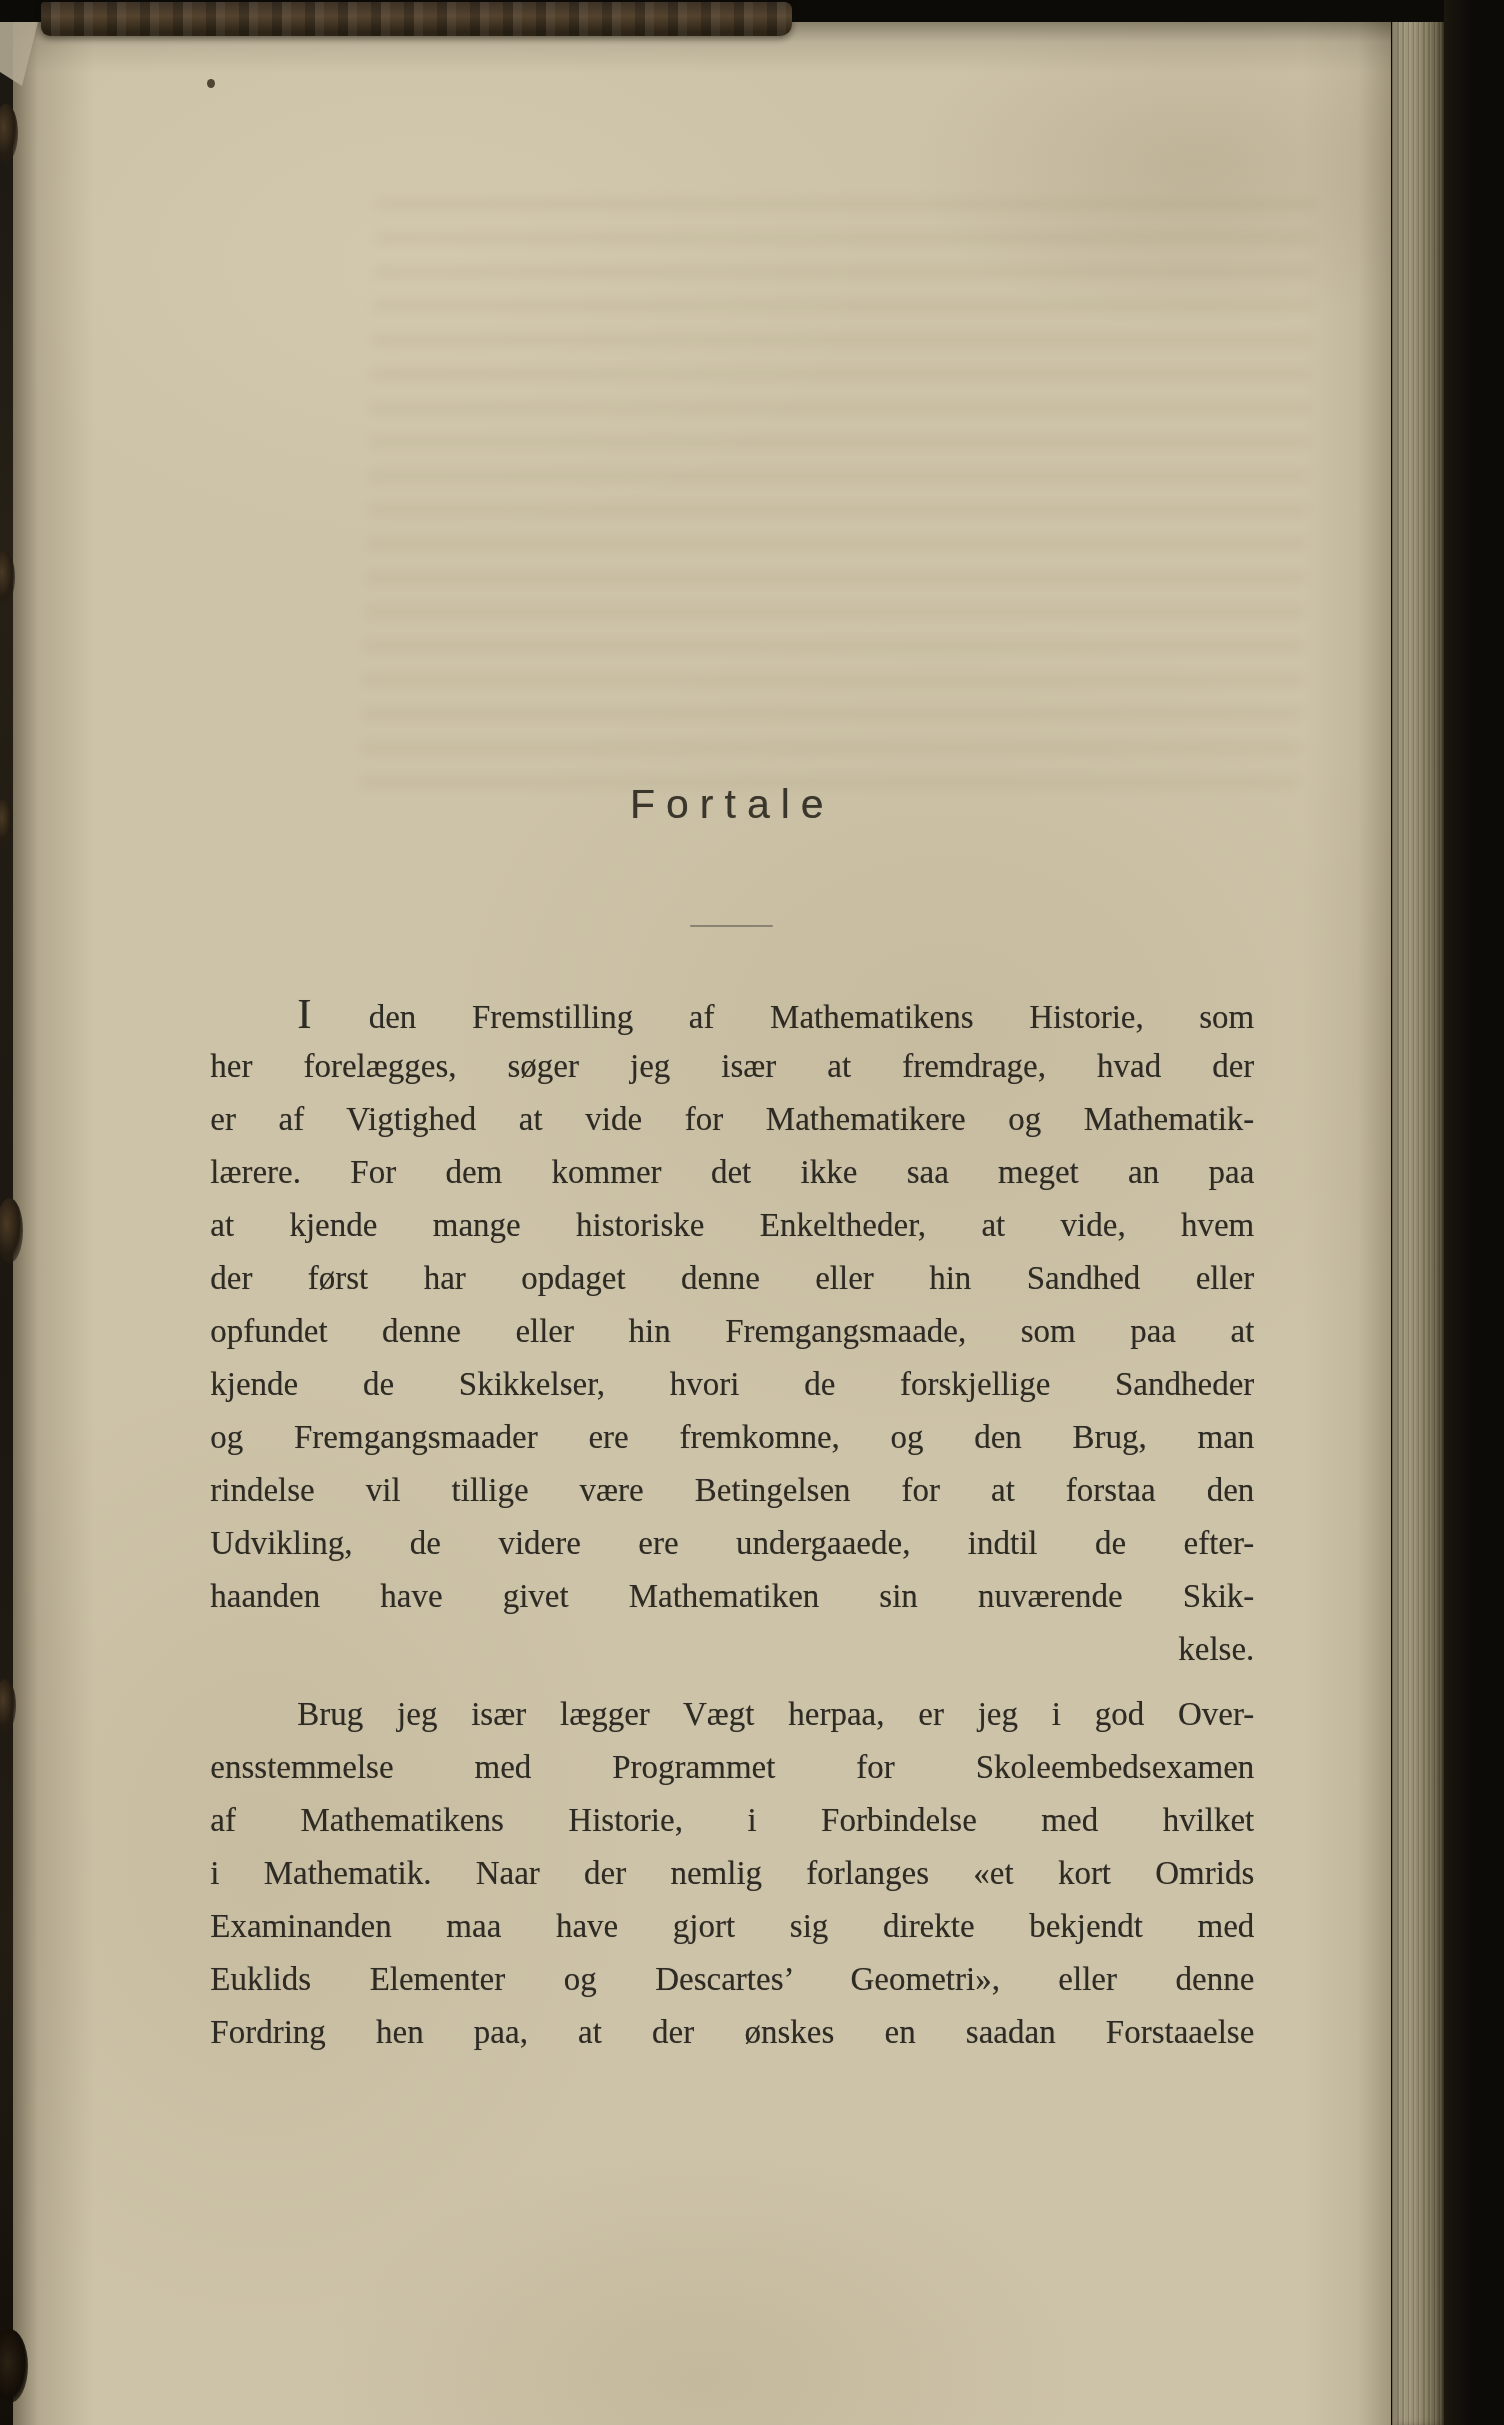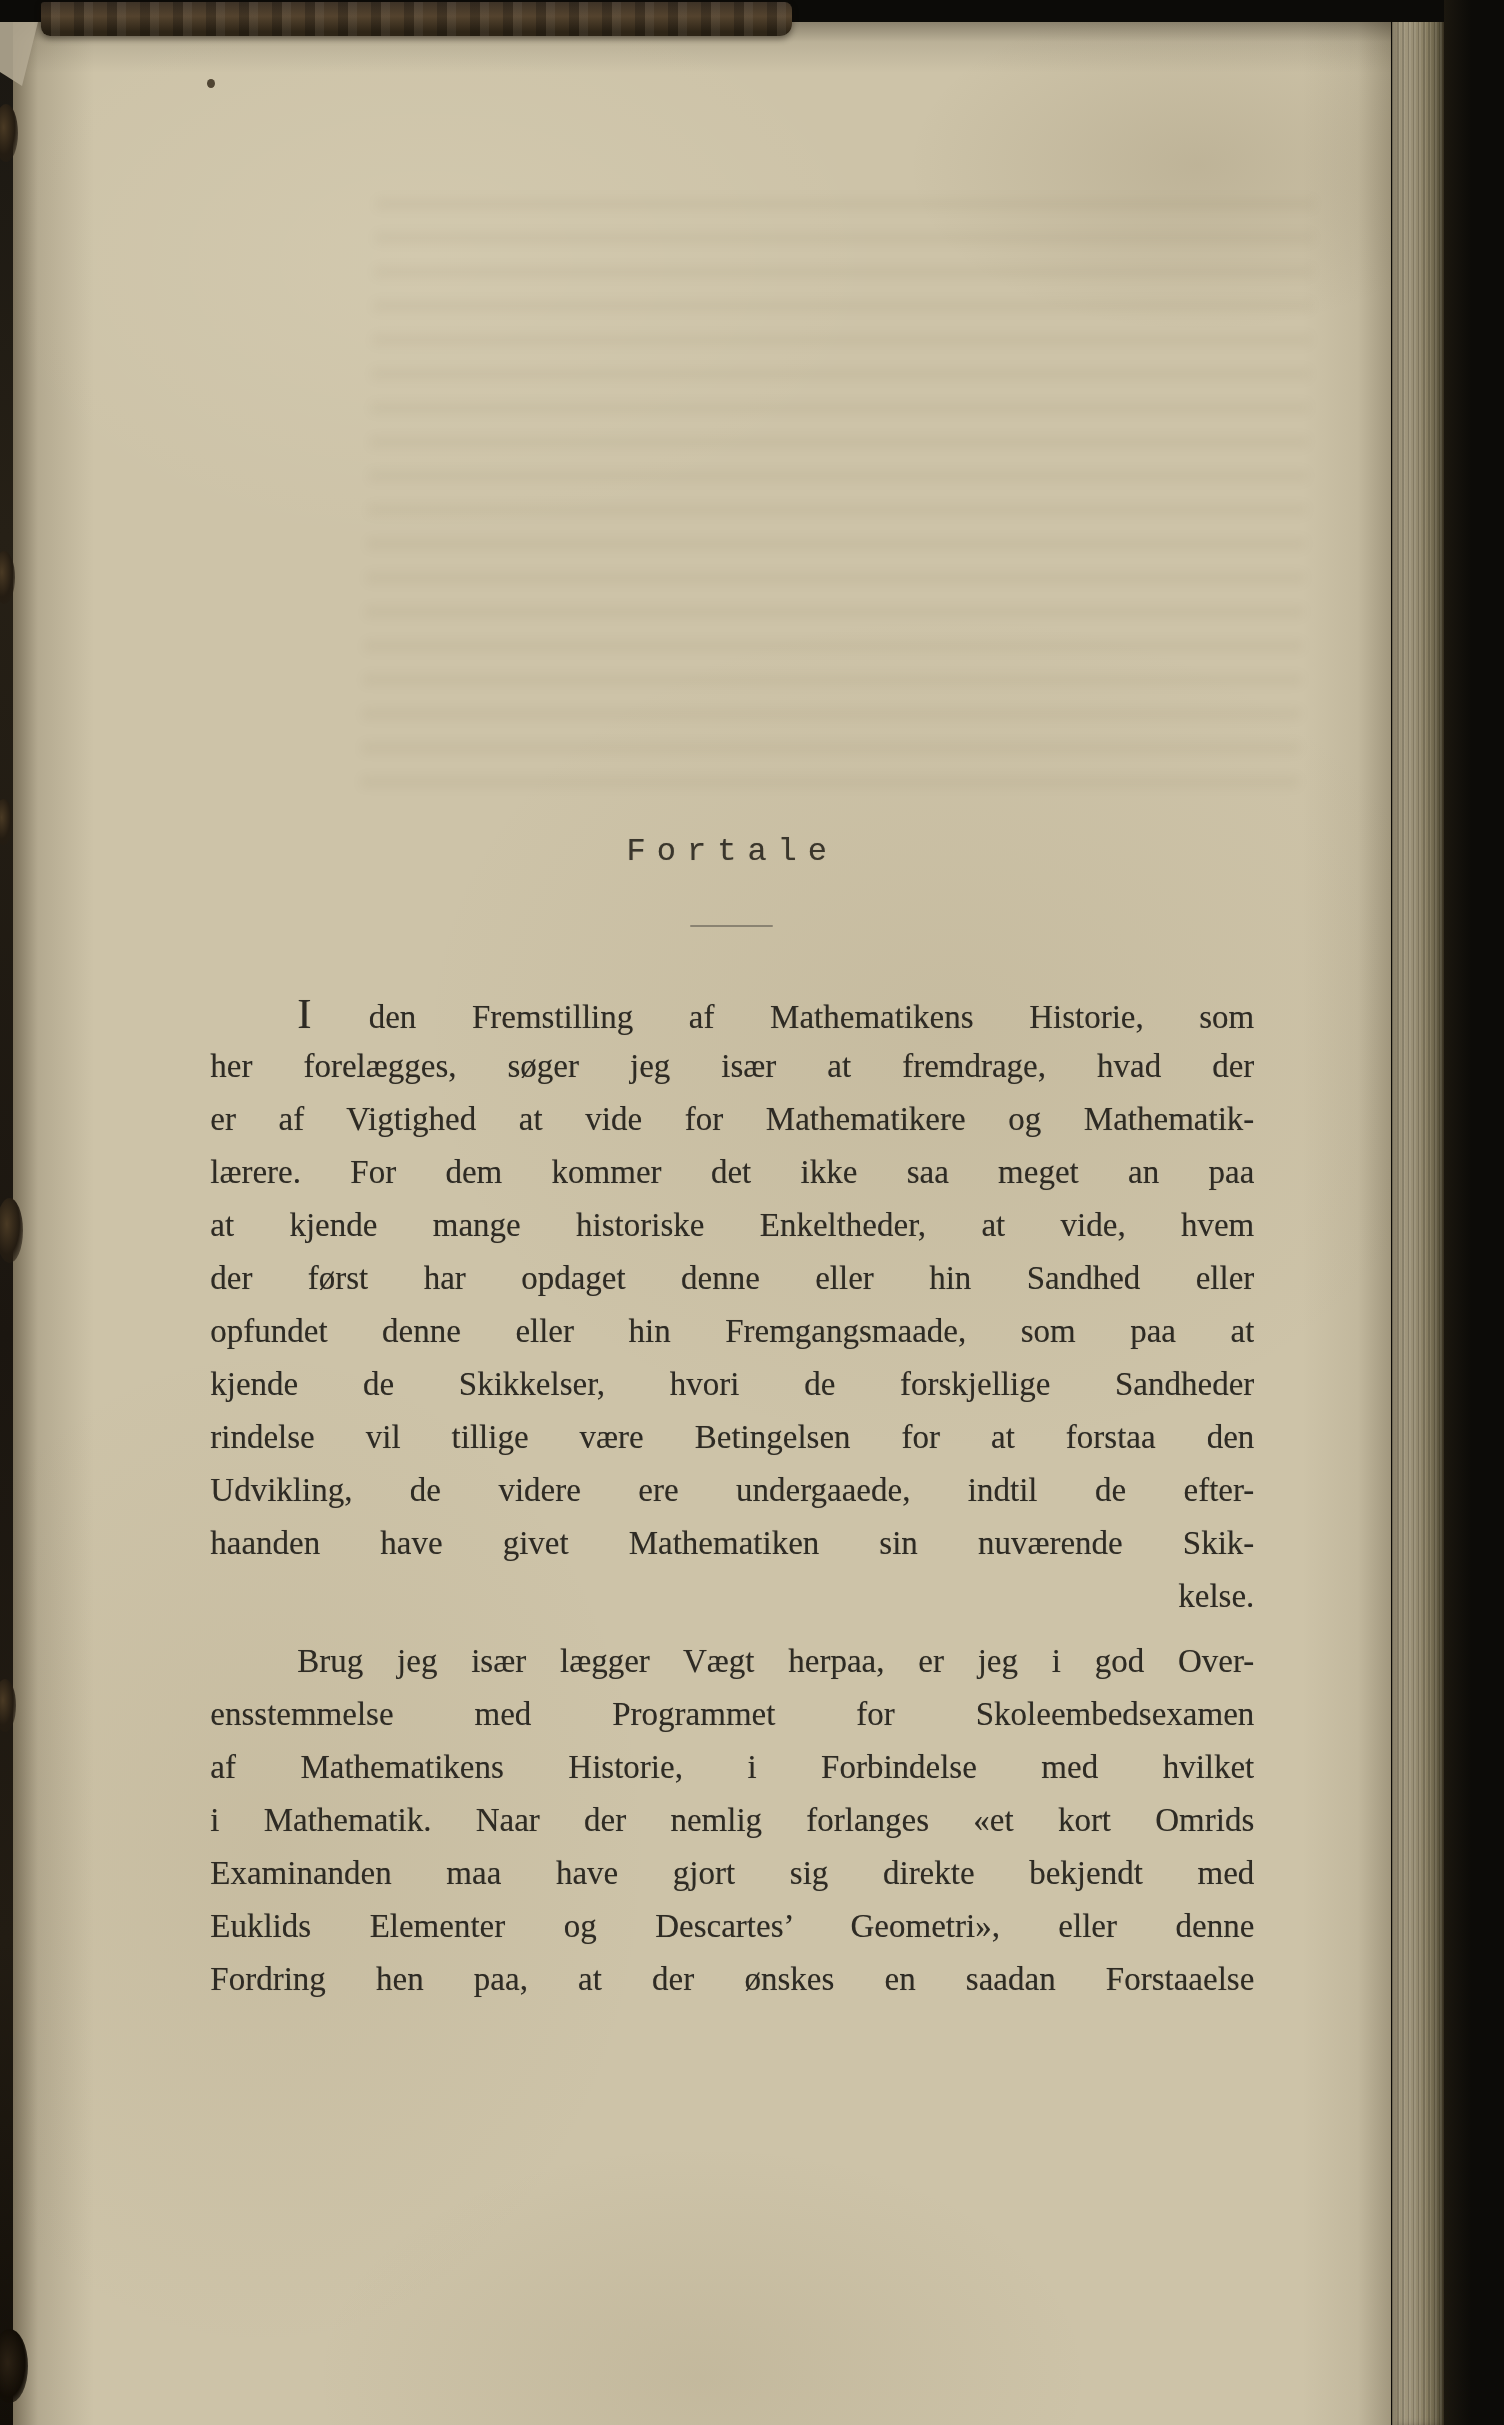--- a/index.html
+++ b/index.html
@@ -56,27 +56,27 @@
     height: 9px;
     border-radius: 50%;
     background: #3a2f1e;
     opacity: 0.85;
   }
 
   
   .title {
     position: absolute;
     left: 185px;
-    top: 812px;
+    top: 764px;
     width: 1068px;
     margin: 0;
     text-align: center;
-    font-family: Liberation Mono, monospace;
+    font-family: Liberation Sans, sans-serif;
     font-weight: 500;
-    font-size: 32px;
+    font-size: 41px;
     line-height: 38px;
     letter-spacing: 11px;
     color: var(--title_ink, #3a362c);
     text-shadow: 0 0 0.7px rgba(58,54,44,0.45);
   }
 
   .rule {
     position: absolute;
     left: 677px;
     top: 904px;
@@ -192,20 +192,21 @@
     <div class="text-block">
         <div class="paragraph">
           <div class="line justify indent"><span class="initial">I</span> den Fremstilling af Mathematikens Historie, som</div>
           <div class="line justify">her forelægges, søger jeg især at fremdrage, hvad der</div>
           <div class="line justify">er af Vigtighed at vide for Mathematikere og Mathematik-</div>
           <div class="line justify">lærere. For dem kommer det ikke saa meget an paa</div>
           <div class="line justify">at kjende mange historiske Enkeltheder, at vide, hvem</div>
           <div class="line justify">der først har opdaget denne eller hin Sandhed eller</div>
           <div class="line justify">opfundet denne eller hin Fremgangsmaade, som paa at</div>
           <div class="line justify">kjende de Skikkelser, hvori de forskjellige Sandheder</div>
+          <div class="line justify">og Fremgangsmaader ere fremkomne, og den Brug, man</div>
           <div class="line justify">rindelse vil tillige være Betingelsen for at forstaa den</div>
           <div class="line justify">Udvikling, de videre ere undergaaede, indtil de efter-</div>
           <div class="line justify">haanden have givet Mathematiken sin nuværende Skik-</div>
           <div class="line">kelse.</div>
         </div>
         <div class="paragraph">
           <div class="line justify indent">Brug jeg især lægger Vægt herpaa, er jeg i god Over-</div>
           <div class="line justify">ensstemmelse med Programmet for Skoleembedsexamen</div>
           <div class="line justify">af Mathematikens Historie, i Forbindelse med hvilket</div>
           <div class="line justify">i Mathematik. Naar der nemlig forlanges «et kort Omrids</div>

